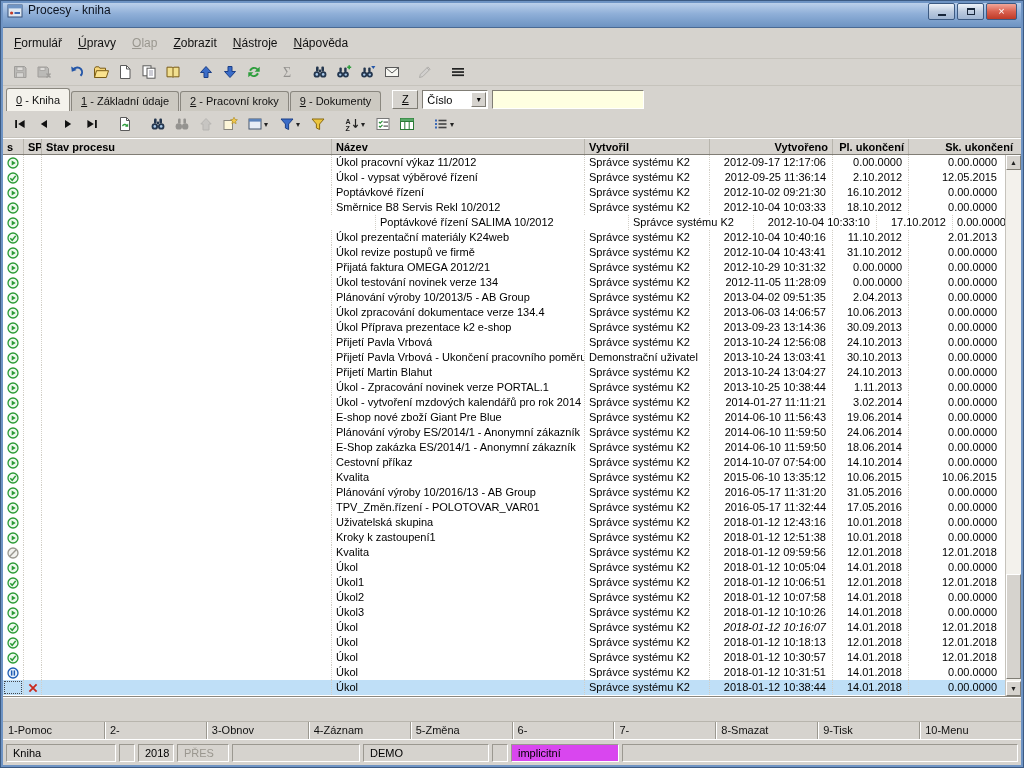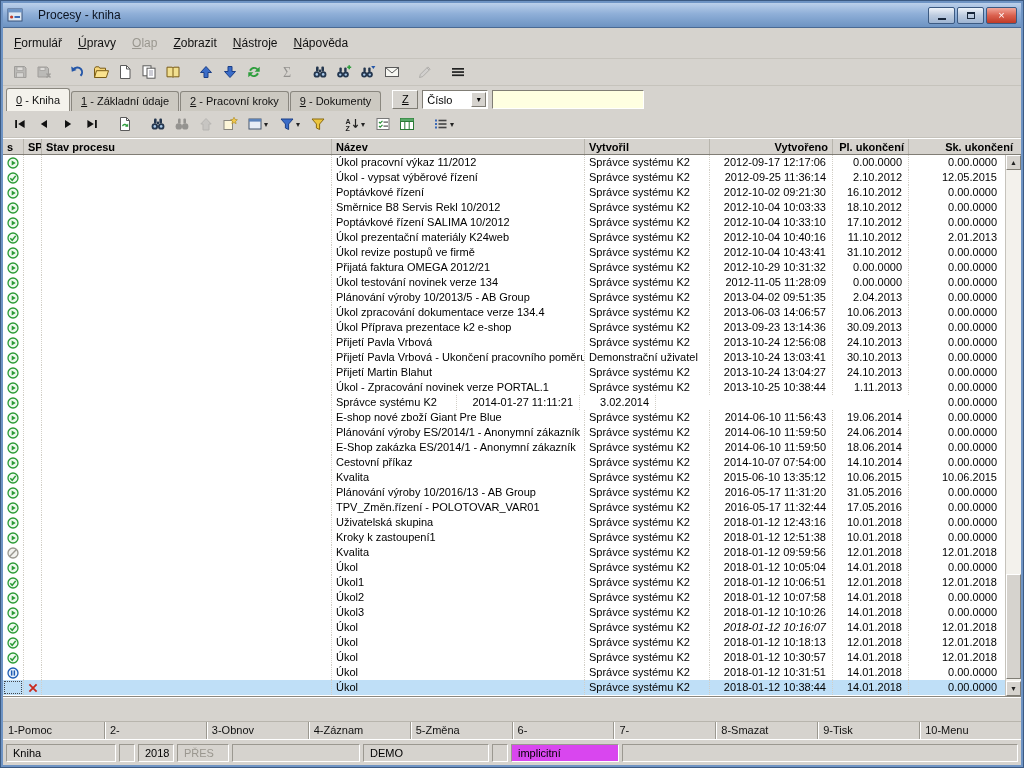--- a/index.html
+++ b/index.html
@@ -12,21 +12,21 @@
     outline:1px solid #3c5a82; outline-offset:-1px;
     background:#d6d3ce;
     display:flex; flex-direction:column;
     overflow:hidden;
   }
 
   
   .titlebar{
     height:25px; flex:0 0 25px;
     background:linear-gradient(180deg,#bcd0ea 0%,#8fafd8 45%,#6d93c2 100%);
-    display:flex; align-items:center; gap:15px; padding:0 4px;
+    display:flex; align-items:flex-start; gap:5px; padding:0 4px;
     border-bottom:1px solid #4a6a94;
   }
   .app-icon{ width:16px; height:16px; display:inline-flex; }
   .title-text{ flex:1; font-size:12px; color:#0c1320; }
   .winbtns{ display:flex; gap:2px; }
   .wbtn{
     width:27px; height:17px; border:1px solid #3c5a82; border-radius:2px;
     background:linear-gradient(#eef3f9,#bccbdf 50%,#9fb5d2);
     display:flex; align-items:center; justify-content:center;
     font-size:11px; line-height:1; color:#17263a; cursor:default;
@@ -532,21 +532,21 @@
           </div>
           <div class="trow">
             <div class="cell first icon-cell" style="width: 20px;">
               <svg width="12" height="12" viewBox="0 0 12 12">
                 <circle cx="6" cy="6" r="5" fill="#eef9ee" stroke="#2a9a35" stroke-width="1.3"></circle>
                 <path d="M4.7 3.6v4.8L8.7 6z" fill="#2a9a35"></path>
               </svg>
             </div>
             <div class="cell" style="width: 18px;"></div>
             <div class="cell" style="width: 290px;"></div>
-            <div class="cell" style="width: 253px;">Poptávkové řízení SALIMA 10/2012</div>
+            <div class="cell" style="width: 253px; margin-left: 44px;">Poptávkové řízení SALIMA 10/2012</div>
             <div class="cell" style="width: 125px;">Správce systému K2</div>
             <div class="cell right" style="width: 123px;">2012-10-04 10:33:10</div>
             <div class="cell right" style="width: 76px;">17.10.2012</div>
             <div class="cell right" style="flex: 1 1 0%; padding-right: 8px;">0.00.0000</div>
           </div>
           <div class="trow">
             <div class="cell first icon-cell" style="width: 20px;">
               <svg width="12" height="12" viewBox="0 0 12 12">
                 <circle cx="6" cy="6" r="5" fill="#eef9ee" stroke="#2a9a35" stroke-width="1.3"></circle>
                 <path d="M3.3 6.3l1.9 2 3.5-4.4" fill="none" stroke="#2a9a35" stroke-width="1.5"></path>
@@ -712,20 +712,21 @@
           </div>
           <div class="trow">
             <div class="cell first icon-cell" style="width: 20px;">
               <svg width="12" height="12" viewBox="0 0 12 12">
                 <circle cx="6" cy="6" r="5" fill="#eef9ee" stroke="#2a9a35" stroke-width="1.3"></circle>
                 <path d="M4.7 3.6v4.8L8.7 6z" fill="#2a9a35"></path>
               </svg>
             </div>
             <div class="cell" style="width: 18px;"></div>
             <div class="cell" style="width: 290px;"></div>
+            <div class="cell" style="width: 253px;">Úkol - vytvoření mzdových kalendářů pro rok 2014</div>
             <div class="cell" style="width: 125px;">Správce systému K2</div>
             <div class="cell right" style="width: 123px;">2014-01-27 11:11:21</div>
             <div class="cell right" style="width: 76px;">3.02.2014</div>
             <div class="cell right" style="flex: 1 1 0%; padding-right: 8px;">0.00.0000</div>
           </div>
           <div class="trow">
             <div class="cell first icon-cell" style="width: 20px;">
               <svg width="12" height="12" viewBox="0 0 12 12">
                 <circle cx="6" cy="6" r="5" fill="#eef9ee" stroke="#2a9a35" stroke-width="1.3"></circle>
                 <path d="M4.7 3.6v4.8L8.7 6z" fill="#2a9a35"></path>

